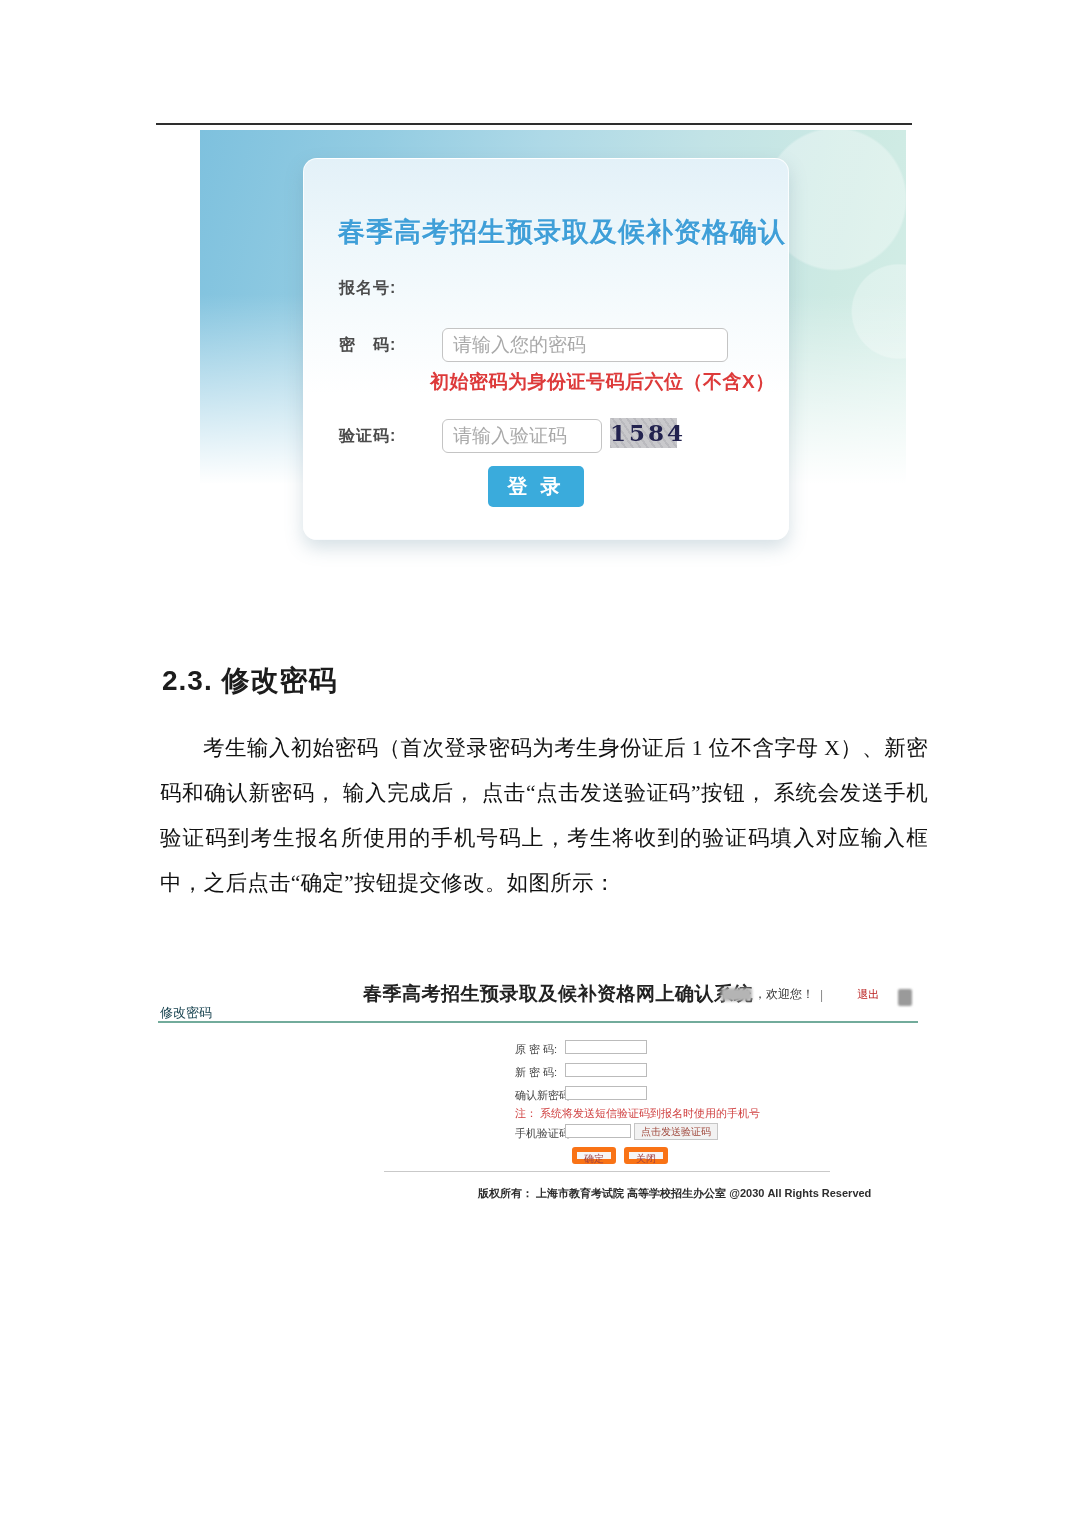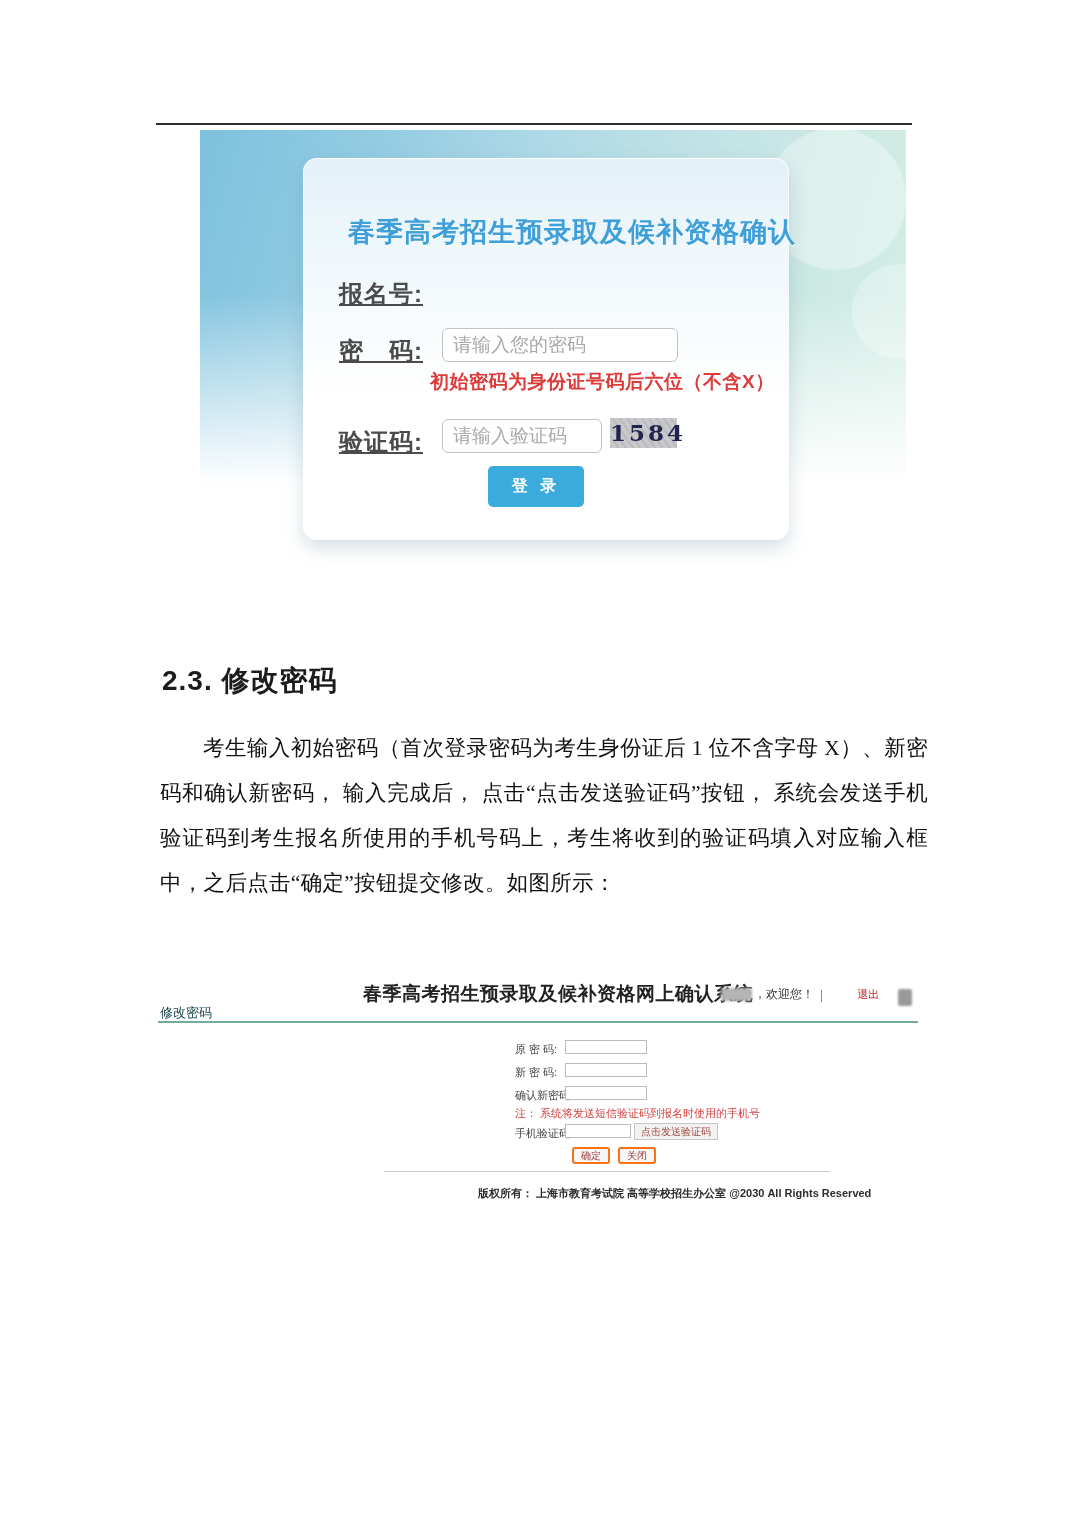--- a/index.html
+++ b/index.html
@@ -19,53 +19,53 @@
       linear-gradient(to bottom, rgba(255,255,255,0) 0%, rgba(255,255,255,0) 38%, #ffffff 82%),
       linear-gradient(105deg, #7ec1de 0%, #93cce2 22%, #aed9e7 42%, #c2e3e6 62%, #cdeae3 82%, #d6efe8 100%);
   }
   .login-card {
     position:absolute; left:103px; top:28px; width:486px; height:382px;
     background:linear-gradient(to bottom, #e3f1f8 0%, #eef7fb 22%, #ffffff 62%);
     border-radius:14px; border:1px solid rgba(255,255,255,0.8);
     box-shadow:0 8px 18px rgba(90,130,150,0.25);
   }
   .login-title {
-    position:absolute; left:8px; top:55px; width:100%; text-align:right;
+    position:absolute; left:16px; top:55px; width:100%; text-align:center;
     font-size:27px; font-weight:bold; color:#3f9fd8; letter-spacing:1px;
     text-shadow:0 1px 1px rgba(255,255,255,0.9);
   }
-  .lrow-label { position:absolute; font-size:24px; font-weight:bold; color:#4b4b4b; letter-spacing:1px;text-decoration:underline; }
+  .lrow-label { position:absolute; font-size:16px; font-weight:bold; color:#4b4b4b; letter-spacing:1px; }
   .lbl-regno { left:35px; top:119px; }
   .lbl-pwd   { left:35px; top:176px; }
   .lbl-captcha { left:35px; top:267px; }
   .login-input {
     position:absolute; height:34px; border-radius:6px; border:1px solid #c4c4c4;
     background:#fff; font-size:19px; color:#333; padding:0 10px;
     font-family:"Liberation Sans", sans-serif;
   }
   .login-input::placeholder { color:#a9a9a9; }
   .inp-regno { left:138px; top:112px; width:286px; border:1px solid #62b7da; box-shadow:0 0 5px rgba(98,183,218,0.65); }
-  .inp-pwd   { left:138px; top:169px; width:236px; }
+  .inp-pwd   { left:138px; top:169px; width:286px; }
   .inp-captcha { left:138px; top:260px; width:160px; }
   .pwd-note {
     position:absolute; left:126px; top:210px; width:330px;
     font-size:19px; font-weight:bold; color:#dd3a3a; letter-spacing:0.5px; white-space:nowrap;
   }
   .captcha-box {
     position:absolute; left:306px; top:259px; width:67px; height:30px;
     background:#c9c9cc;
     background-image:repeating-linear-gradient(55deg, rgba(120,120,130,0.18) 0 2px, rgba(0,0,0,0) 2px 6px);
     color:#23234f; font-family:"DejaVu Serif", serif; font-size:23px; font-weight:bold;
     letter-spacing:3px; text-align:center; line-height:29px;
   }
   .login-btn {
     position:absolute; left:184px; top:307px; width:96px; height:41px;
     background:#3aabdc; border:none; border-radius:5px; color:#fff;
-    font-size:16px; font-weight:bold; letter-spacing:4px; cursor:pointer;
-    font-family:Liberation Sans, sans-serif;
+    font-size:20px; font-weight:bold; letter-spacing:4px; cursor:pointer;
+    font-family:Liberation Serif, serif;
   }
 
   
   .sec-heading {
     position:absolute; left:162px; top:662px;
     font-size:28px; font-weight:600; color:#1c1c1c; letter-spacing:1px;
   }
   .sec-paragraph {
     position:absolute; left:160px; top:726px; width:768px;
     font-family:"Liberation Serif", serif; font-size:21.5px; line-height:45px;
@@ -96,21 +96,21 @@
   .c-note { position:absolute; left:357px; top:128px; font-size:11px; color:#d04040; white-space:nowrap; }
   .row-sms  { left:357px; top:146px; width:340px; height:18px; }
   .row-sms .c-input { width:66px; }
   .c-send-btn {
     position:absolute; left:119px; top:-1px; height:17px; padding:0 6px;
     background:#f2f2f2; border:1px solid #c6c6c6; font-size:10px; color:#a04a3e;
     cursor:pointer; font-family:"Liberation Sans", sans-serif;
   }
   .c-actions { position:absolute; left:414px; top:169px; display:flex; gap:8px; }
   .c-mini-btn {
-    height:17px; padding:0 7px; background:#f6f6f6; border:2px solid #f97316;
+    height:17px; padding:0 7px; background:#f6f6f6; border:5px solid #f97316;
     border-radius:3px; font-size:10px; color:#a04040; cursor:pointer;
     font-family:"Liberation Sans", sans-serif;
   }
   .c-sepline { position:absolute; left:226px; top:193px; width:446px; height:1px; background:#c9c9c9; }
   .c-copyright { position:absolute; left:320px; top:208px; font-size:11px; font-weight:bold; color:#2d2d2d; white-space:nowrap; }
 
   
   .page-footer {
     position:absolute; left:0; top:1408px; width:1080px; text-align:center;
     font-family:"Liberation Serif", serif; font-size:21px; color:#111;

